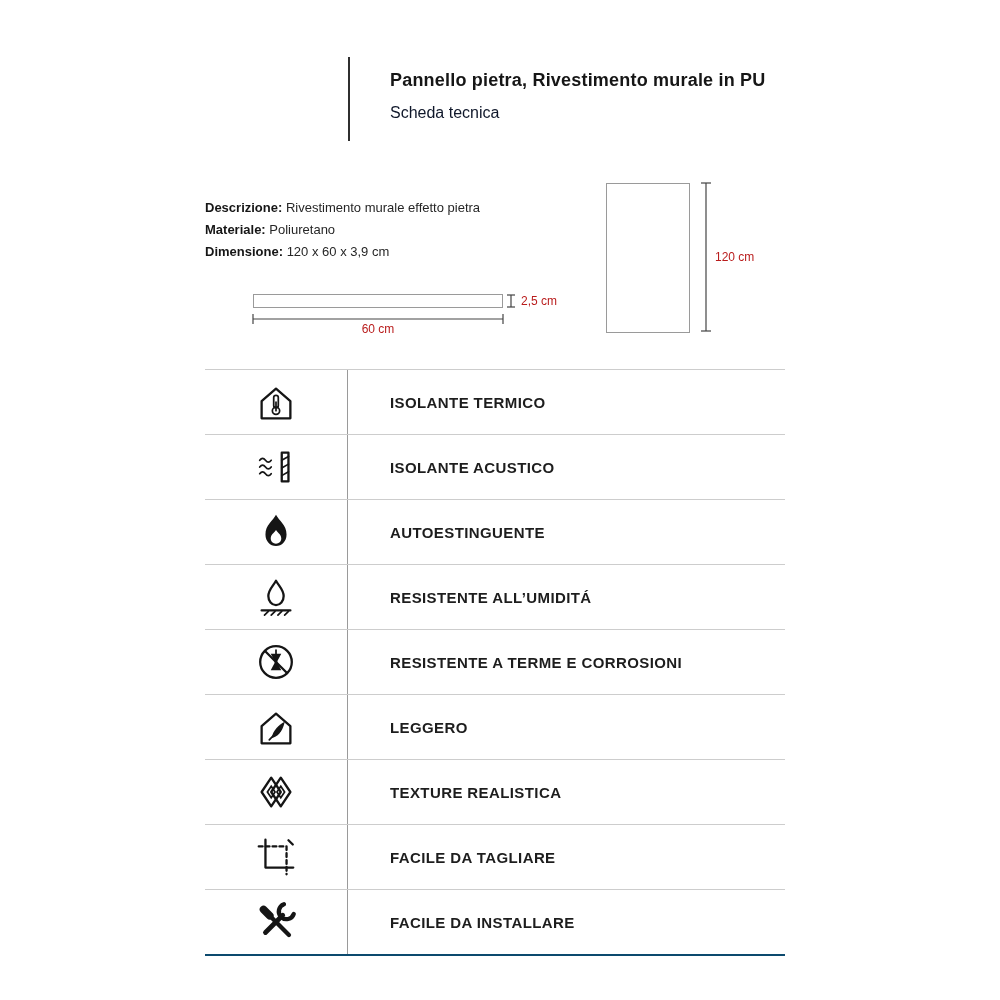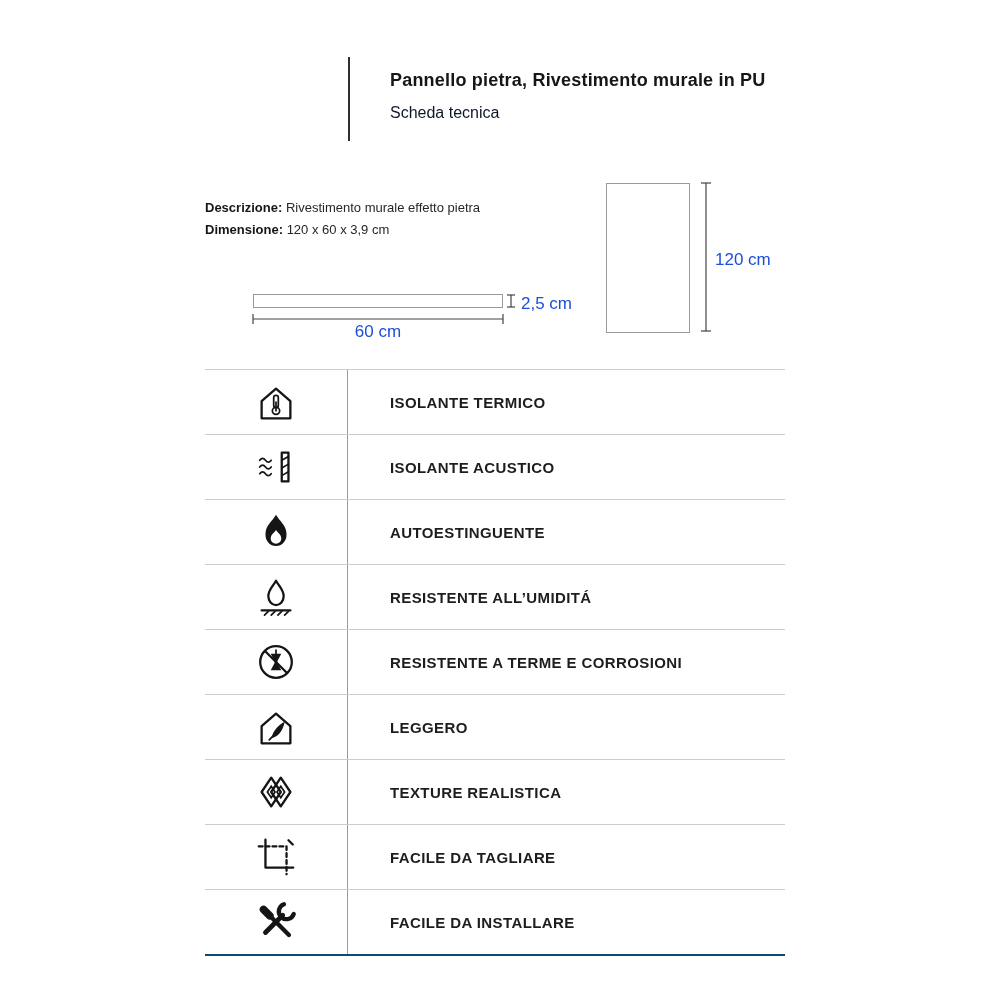--- a/index.html
+++ b/index.html
@@ -41,21 +41,21 @@
     border:1px solid #9a9a9a; background:#ffffff;
   }
   .panel-front {
     position:absolute; left:606px; top:183px;
     width:82px; height:148px;
     border:1px solid #9a9a9a; background:#ffffff;
   }
   .dims-overlay {
     position:absolute; left:0; top:0; pointer-events:none;
   }
-  .dim-label { position:absolute; font-size:17px; color:#1d4ed8; }
+  .dim-label { position:absolute; font-size:12px; color:#b91c1c; }
   .dim-thickness { left:521px; top:294px; }
   .dim-width { left:253px; top:322px; width:250px; text-align:center; }
   .dim-height { left:715px; top:250px; }
 
   
   .features {
     position:absolute; left:205px; top:369px; width:580px;
   }
   .feature-row {
     display:flex; align-items:stretch; height:64px;
@@ -86,20 +86,24 @@
   <div class="header-rule"></div>
   <div class="title">Pannello pietra, Rivestimento murale in PU</div>
   <div class="subtitle">Scheda tecnica</div>
 
   <div class="specs">
     <div class="spec-line">
       <span class="spec-label">Descrizione:</span>
       <span>Rivestimento murale effetto pietra</span>
     </div>
     <div class="spec-line">
+      <span class="spec-label">Materiale:</span>
+      <span>Poliuretano</span>
+    </div>
+    <div class="spec-line">
       <span class="spec-label">Dimensione:</span>
       <span>120 x 60 x 3,9 cm</span>
     </div>
   </div>
 
   <div class="panel-side"></div>
   <div class="panel-front"></div>
 
   <svg class="dims-overlay" width="1000" height="1000" viewBox="0 0 1000 1000">
     <g stroke="#444444" stroke-width="1.2">

